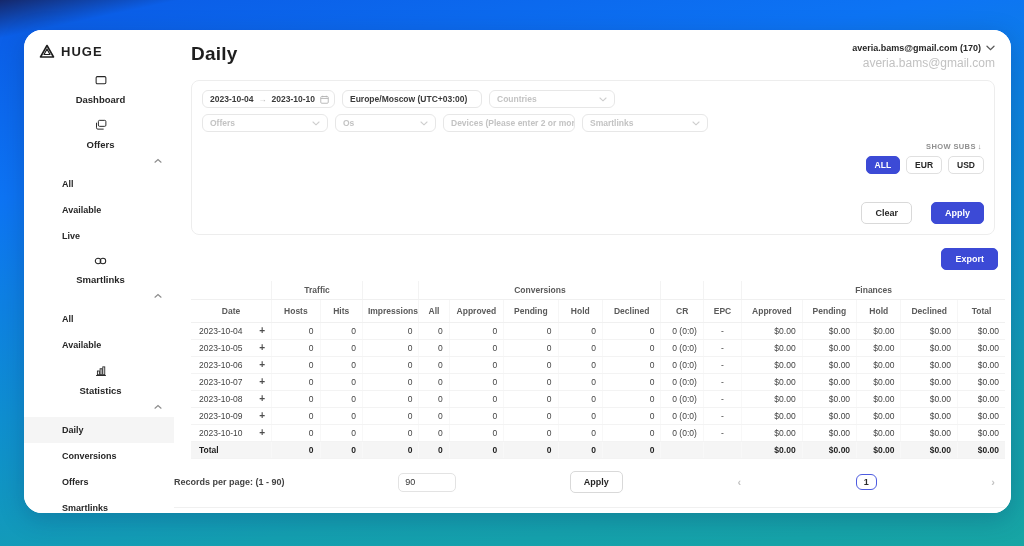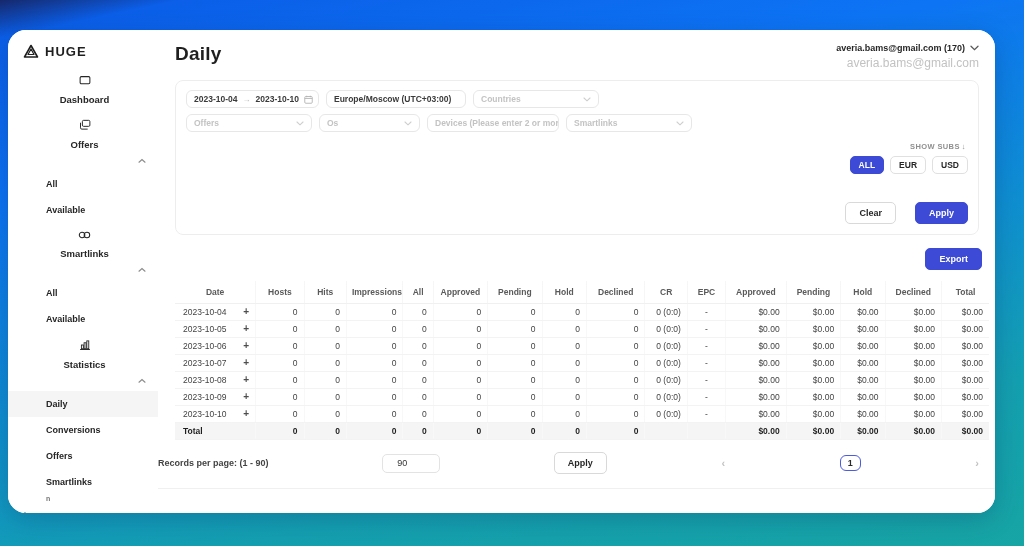--- a/index.html
+++ b/index.html
@@ -3,21 +3,21 @@
 <meta charset="utf-8">
 <style>
   html,body{margin:0;padding:0;}
   body{
     width:1024px;height:546px;position:relative;overflow:hidden;
     font-family:"Liberation Sans","DejaVu Sans",sans-serif;
     -webkit-font-smoothing:antialiased;
   }
   .bg{position:absolute;inset:0;
     background:linear-gradient(168deg,#15286b 0%,#0b5fe8 5%,#0d74f4 26%,#0f8fd0 55%,#149fb0 78%,#17a5a4 100%);}
-  .card{position:absolute;left:8px;top:30px;width:987px;height:483px;background:#fff;
+  .card{position:absolute;left:24px;top:30px;width:987px;height:483px;background:#fff;
     border-radius:18px;overflow:hidden;display:flex;box-shadow:0 6px 24px rgba(10,40,90,.25);}
 
   
   .sidebar{width:150px;flex:0 0 150px;background:#fff;padding-top:8px;font-size:9.5px;color:#262626;overflow:hidden;}
   .logo{display:flex;align-items:center;gap:6px;padding:6px 10px 8px 15px;}
   .logo-text{font-size:13px;font-weight:800;letter-spacing:1px;color:#1f1f1f;}
   .side-item{display:flex;align-items:center;gap:8px;padding:7px 12px 7px 15px;font-weight:700;cursor:pointer;flex-direction:column;}
   .side-sub{display:block;padding:8px 12px 8px 38px;font-weight:700;font-size:9px;cursor:pointer;color:#262626;}
   .side-sub.active{background:#f5f5f5;}
   .chev-right{margin-left:auto;}
@@ -70,21 +70,21 @@
   td{padding:3px 6px;border-bottom:1px solid #f3f3f3;border-right:1px solid #f8f8f8;}
   tr>*:last-child{border-right:none;}
   .num{text-align:right;}
   .center{text-align:center;}
   .date-wrap{display:flex;justify-content:space-between;align-items:center;padding-left:2px;}
   .plus{color:#4d4d4d;font-weight:600;font-size:10px;cursor:pointer;line-height:1;}
   .total-row td{background:#f5f5f5;font-weight:800;color:#1f1f1f;}
 
   
   .pagination-row{display:flex;justify-content:space-between;align-items:center;gap:9px;margin:12px 15px 0 0;font-size:9px;color:#434343;font-weight:600;}
-  .records-input{width:58px;height:19px;box-sizing:border-box;border:1px solid #e3e3e3;border-radius:5px;padding:0 14px;
+  .records-input{width:58px;height:19px;box-sizing:border-box;border:1px solid #e3e3e3;border-radius:5px;padding:0 6px;
     font-size:9px;font-family:inherit;color:#333;outline:none;}
   .pg-arrow{color:#c3c3c3;font-size:11px;cursor:pointer;padding:0 1px;}
   .pg-current{border:1px solid #4d5be0;border-radius:6px;padding:2px 7px;color:#2b2b2b;font-weight:700;cursor:pointer;}
 
   
   .footer-divider{border:none;border-top:1px solid #f0f0f0;margin:14px 0 0 0;}
   .footer{display:flex;padding:12px 16px 0 17px;}
 
   svg{display:block;}
 </style>
@@ -124,20 +124,21 @@
       </span>
       <span>Offers</span>
       <span class="icon chev-right">
         <svg width="8" height="6" viewBox="0 0 8 6">
             <path d="M1 4.2 L4 1.5 L7 4.2" fill="none" stroke="#8c8c8c" stroke-width="1.2" stroke-linecap="round"></path>
           </svg>
       </span>
     </div>
     <span class="side-sub">All</span>
     <span class="side-sub">Available</span>
+    <span class="side-sub">Live</span>
 
     <div class="side-item">
       <span class="icon">
         <svg width="13" height="10" viewBox="0 0 16 12">
             <circle cx="5" cy="6" r="3.4" fill="none" stroke="#262626" stroke-width="1.3"></circle>
             <circle cx="11" cy="6" r="3.4" fill="none" stroke="#262626" stroke-width="1.3"></circle>
           </svg>
       </span>
       <span>Smartlinks</span>
       <span class="icon chev-right">
@@ -318,20 +319,29 @@
             <col style="width: 42px;">
             <col style="width: 38px;">
             <col style="width: 60px;">
             <col style="width: 54px;">
             <col style="width: 44px;">
             <col style="width: 56px;">
             <col style="width: 47px;">
           </colgroup>
         <thead>
             <tr>
+              <th colspan="1" class="grp"></th>
+              <th colspan="2" class="grp">Traffic</th>
+              <th colspan="1" class="grp"></th>
+              <th colspan="5" class="grp">Conversions</th>
+              <th colspan="1" class="grp"></th>
+              <th colspan="1" class="grp"></th>
+              <th colspan="5" class="grp">Finances</th>
+            </tr>
+            <tr>
               <th class="col-th">Date</th>
               <th class="col-th">Hosts</th>
               <th class="col-th">Hits</th>
               <th class="col-th">Impressions</th>
               <th class="col-th">All</th>
               <th class="col-th">Approved</th>
               <th class="col-th">Pending</th>
               <th class="col-th">Hold</th>
               <th class="col-th">Declined</th>
               <th class="col-th">CR</th>

